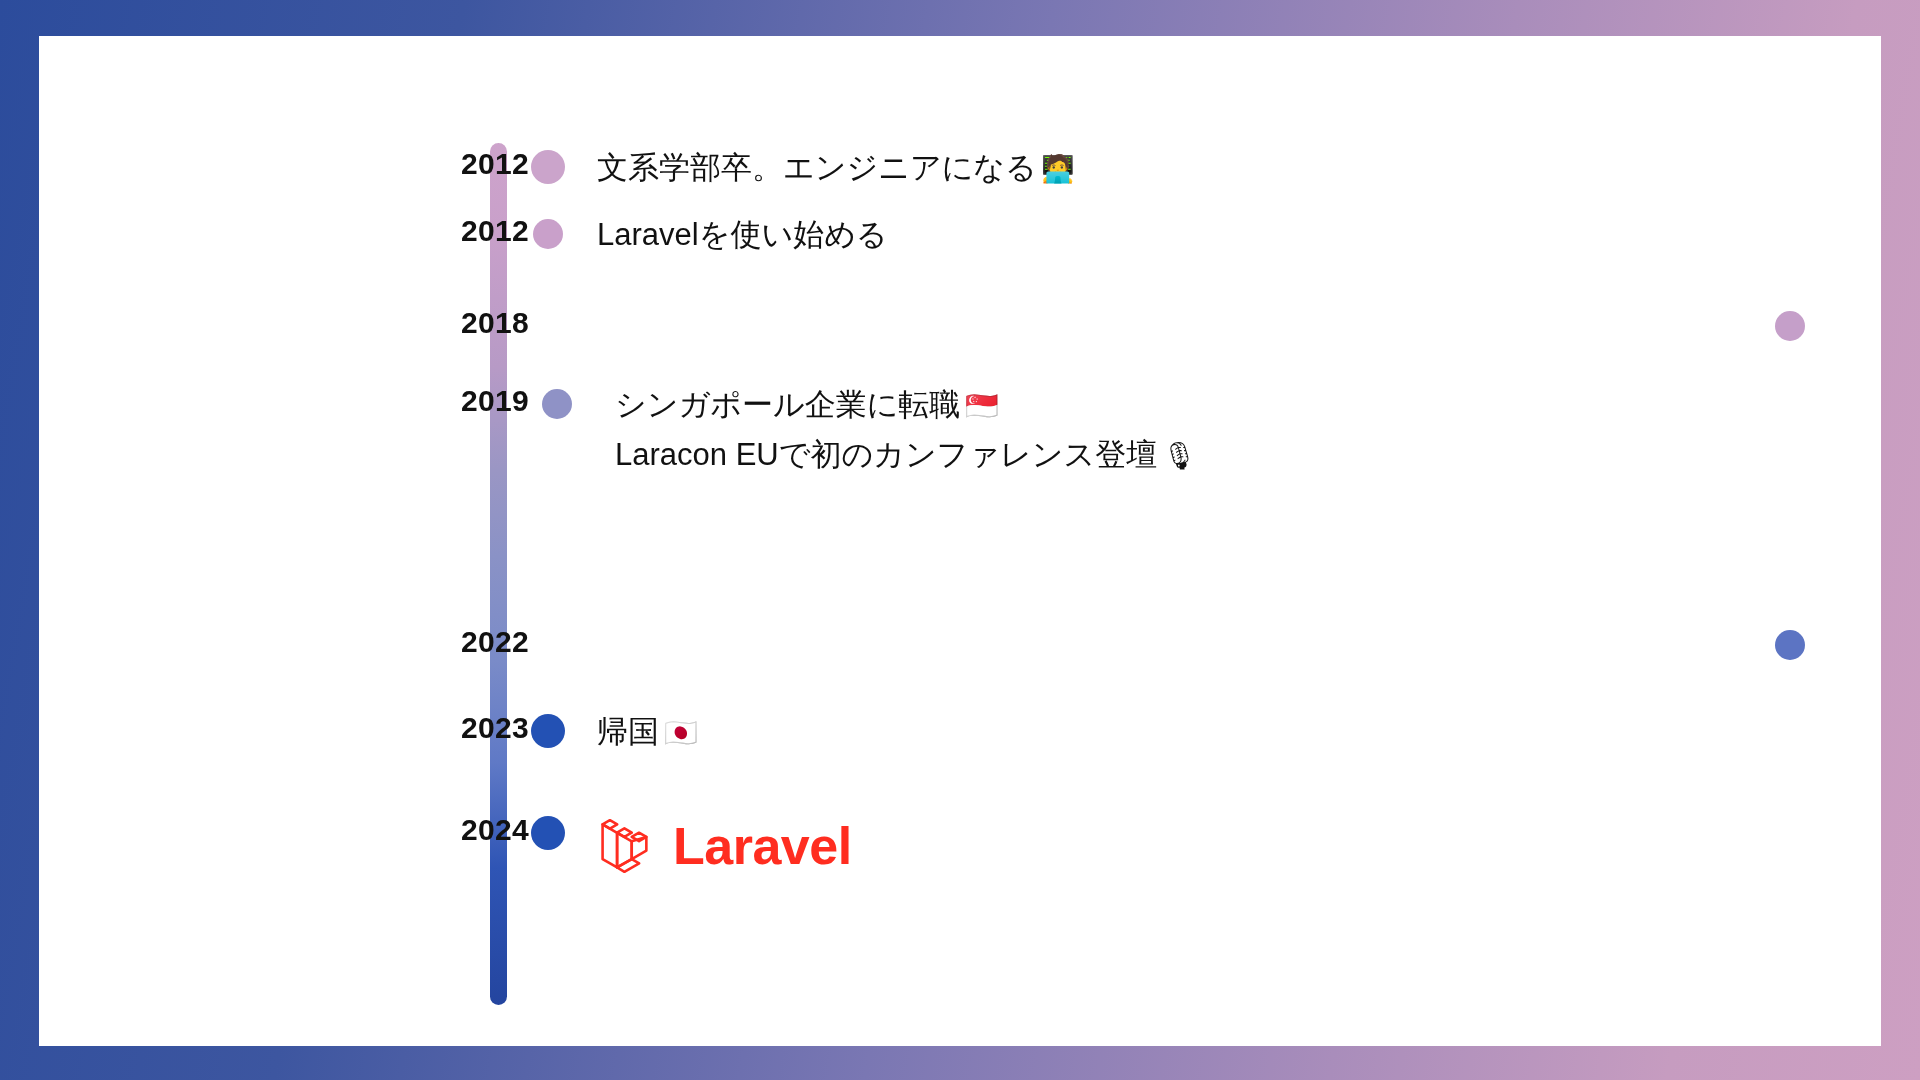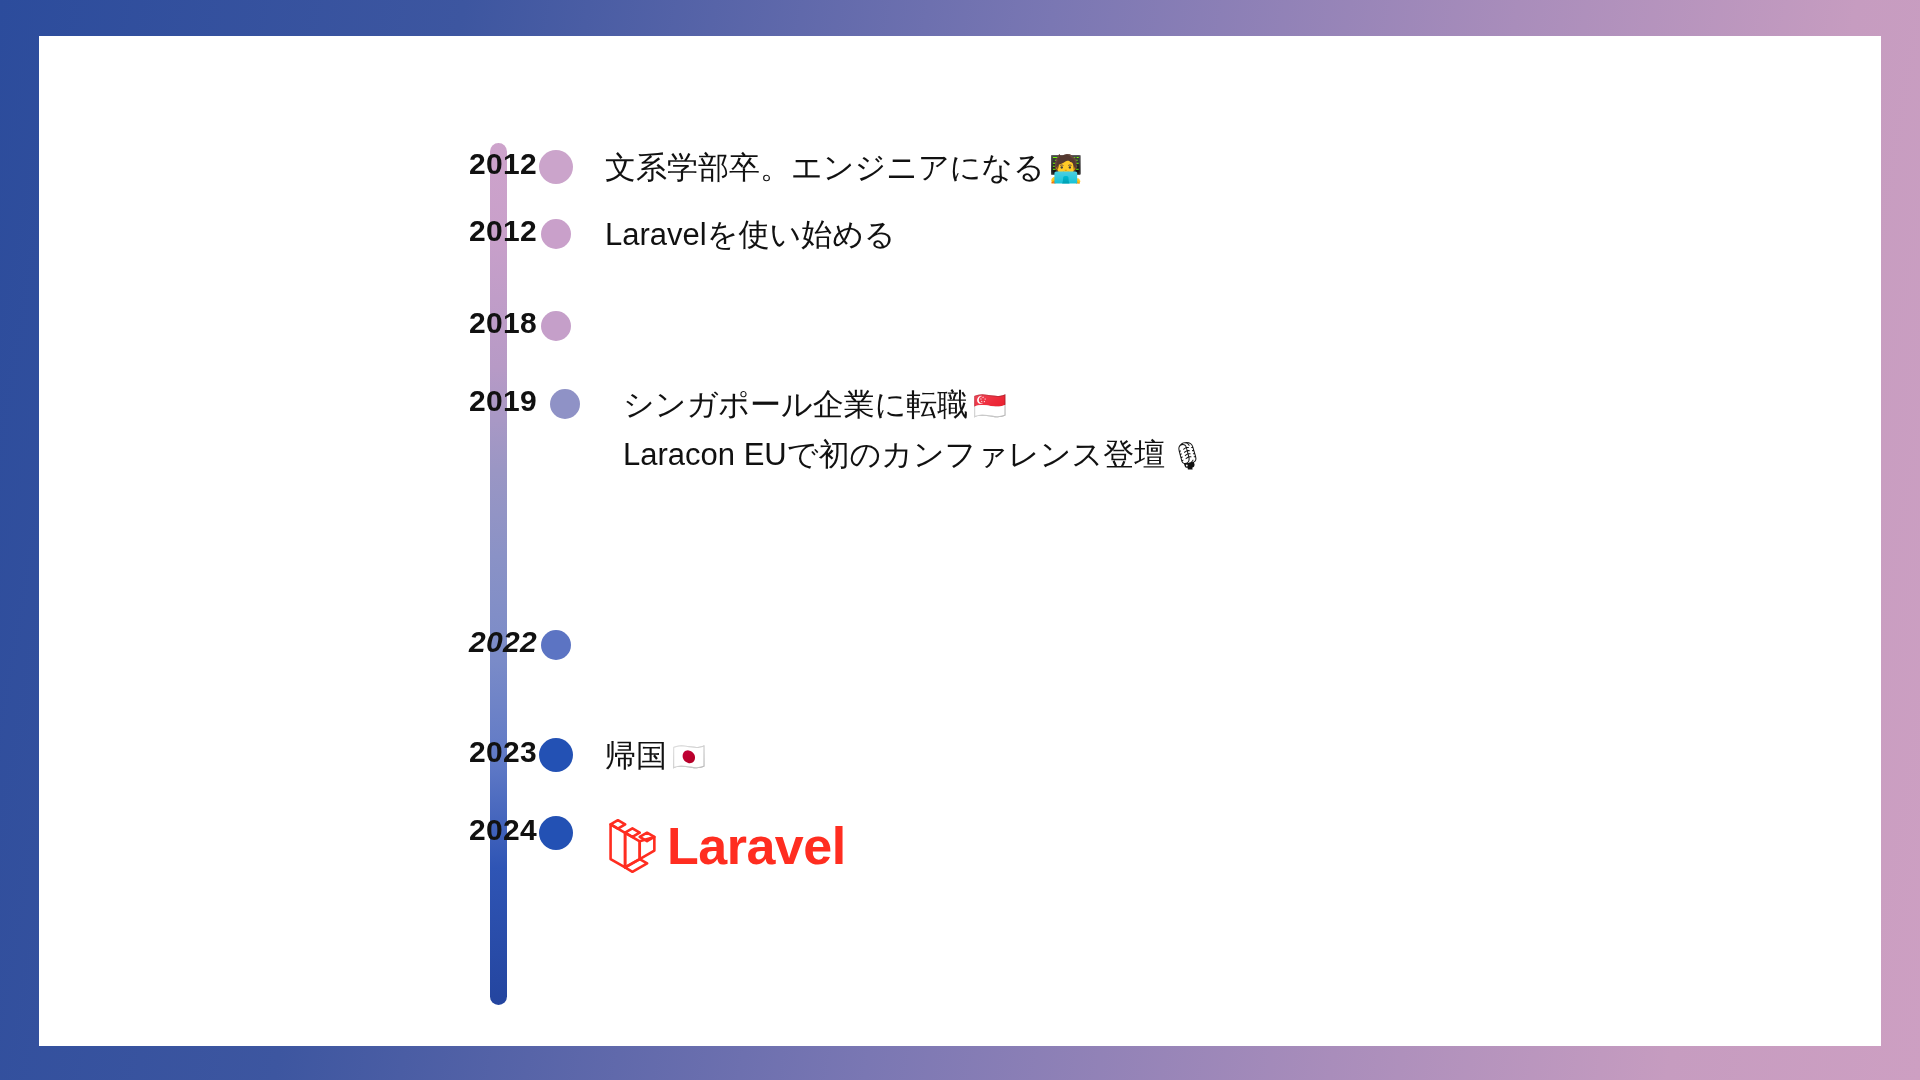--- a/index.html
+++ b/index.html
@@ -52,24 +52,25 @@
         #9a96c4 38%,
         #8a92c6 48%,
         #7a8bc8 60%,
         #5f79c6 72%,
         #2f55b5 84%,
         #24459f 100%);
   }
 
   .row {
     position: absolute;
-    left: 8px;
+    left: 0;
     display: flex;
     align-items: flex-start;
     width: 1400px;
+    justify-content: space-between;
   }
 
   .year {
     width: 120px;
     text-align: right;
     font-size: 30px;
     font-weight: bold;
     color: #111111;
     letter-spacing: 0.3px;
     line-height: 1;
@@ -106,20 +107,21 @@
   .emj {
     font-family: "DejaVu Sans", sans-serif;
     font-size: 27px;
     padding-left: 5px;
   }
 
   
   .laravel-lockup {
     display: flex;
     align-items: center;
+    gap: 14px;
     padding-top: 2px;
   }
   .laravel-mark { display: block; }
   .laravel-word {
     font-size: 52px;
     font-weight: bold;
     color: #ff2d20;
     letter-spacing: -0.5px;
     line-height: 1;
     font-family: "Liberation Sans", sans-serif;
@@ -173,28 +175,28 @@
         <span class="line">
           <span>シンガポール企業に転職</span><span class="emj">🇸🇬</span>
         </span>
         <span class="line">
           <span>Laracon EUで初のカンファレンス登壇</span><span class="emj">🎙</span>
         </span>
       </div>
     </div>
 
 
-    <div class="row" style="top:518px;font-style:italic;">
+    <div class="row" style="top:518px;">
       <div class="year">2022</div>
       <div class="dot-cell">
         <span class="dot small" style="background:#5c74c3;"></span>
       </div>
     </div>
 
-    <div class="row" style="top:604px;margin-top:24px;">
+    <div class="row" style="top:604px;">
       <div class="year">2023</div>
       <div class="dot-cell">
         <span class="dot" style="background:#2351b4;"></span>
       </div>
       <div class="label">
         <span class="line">
           <span>帰国</span><span class="emj">🇯🇵</span>
         </span>
       </div>
     </div>

